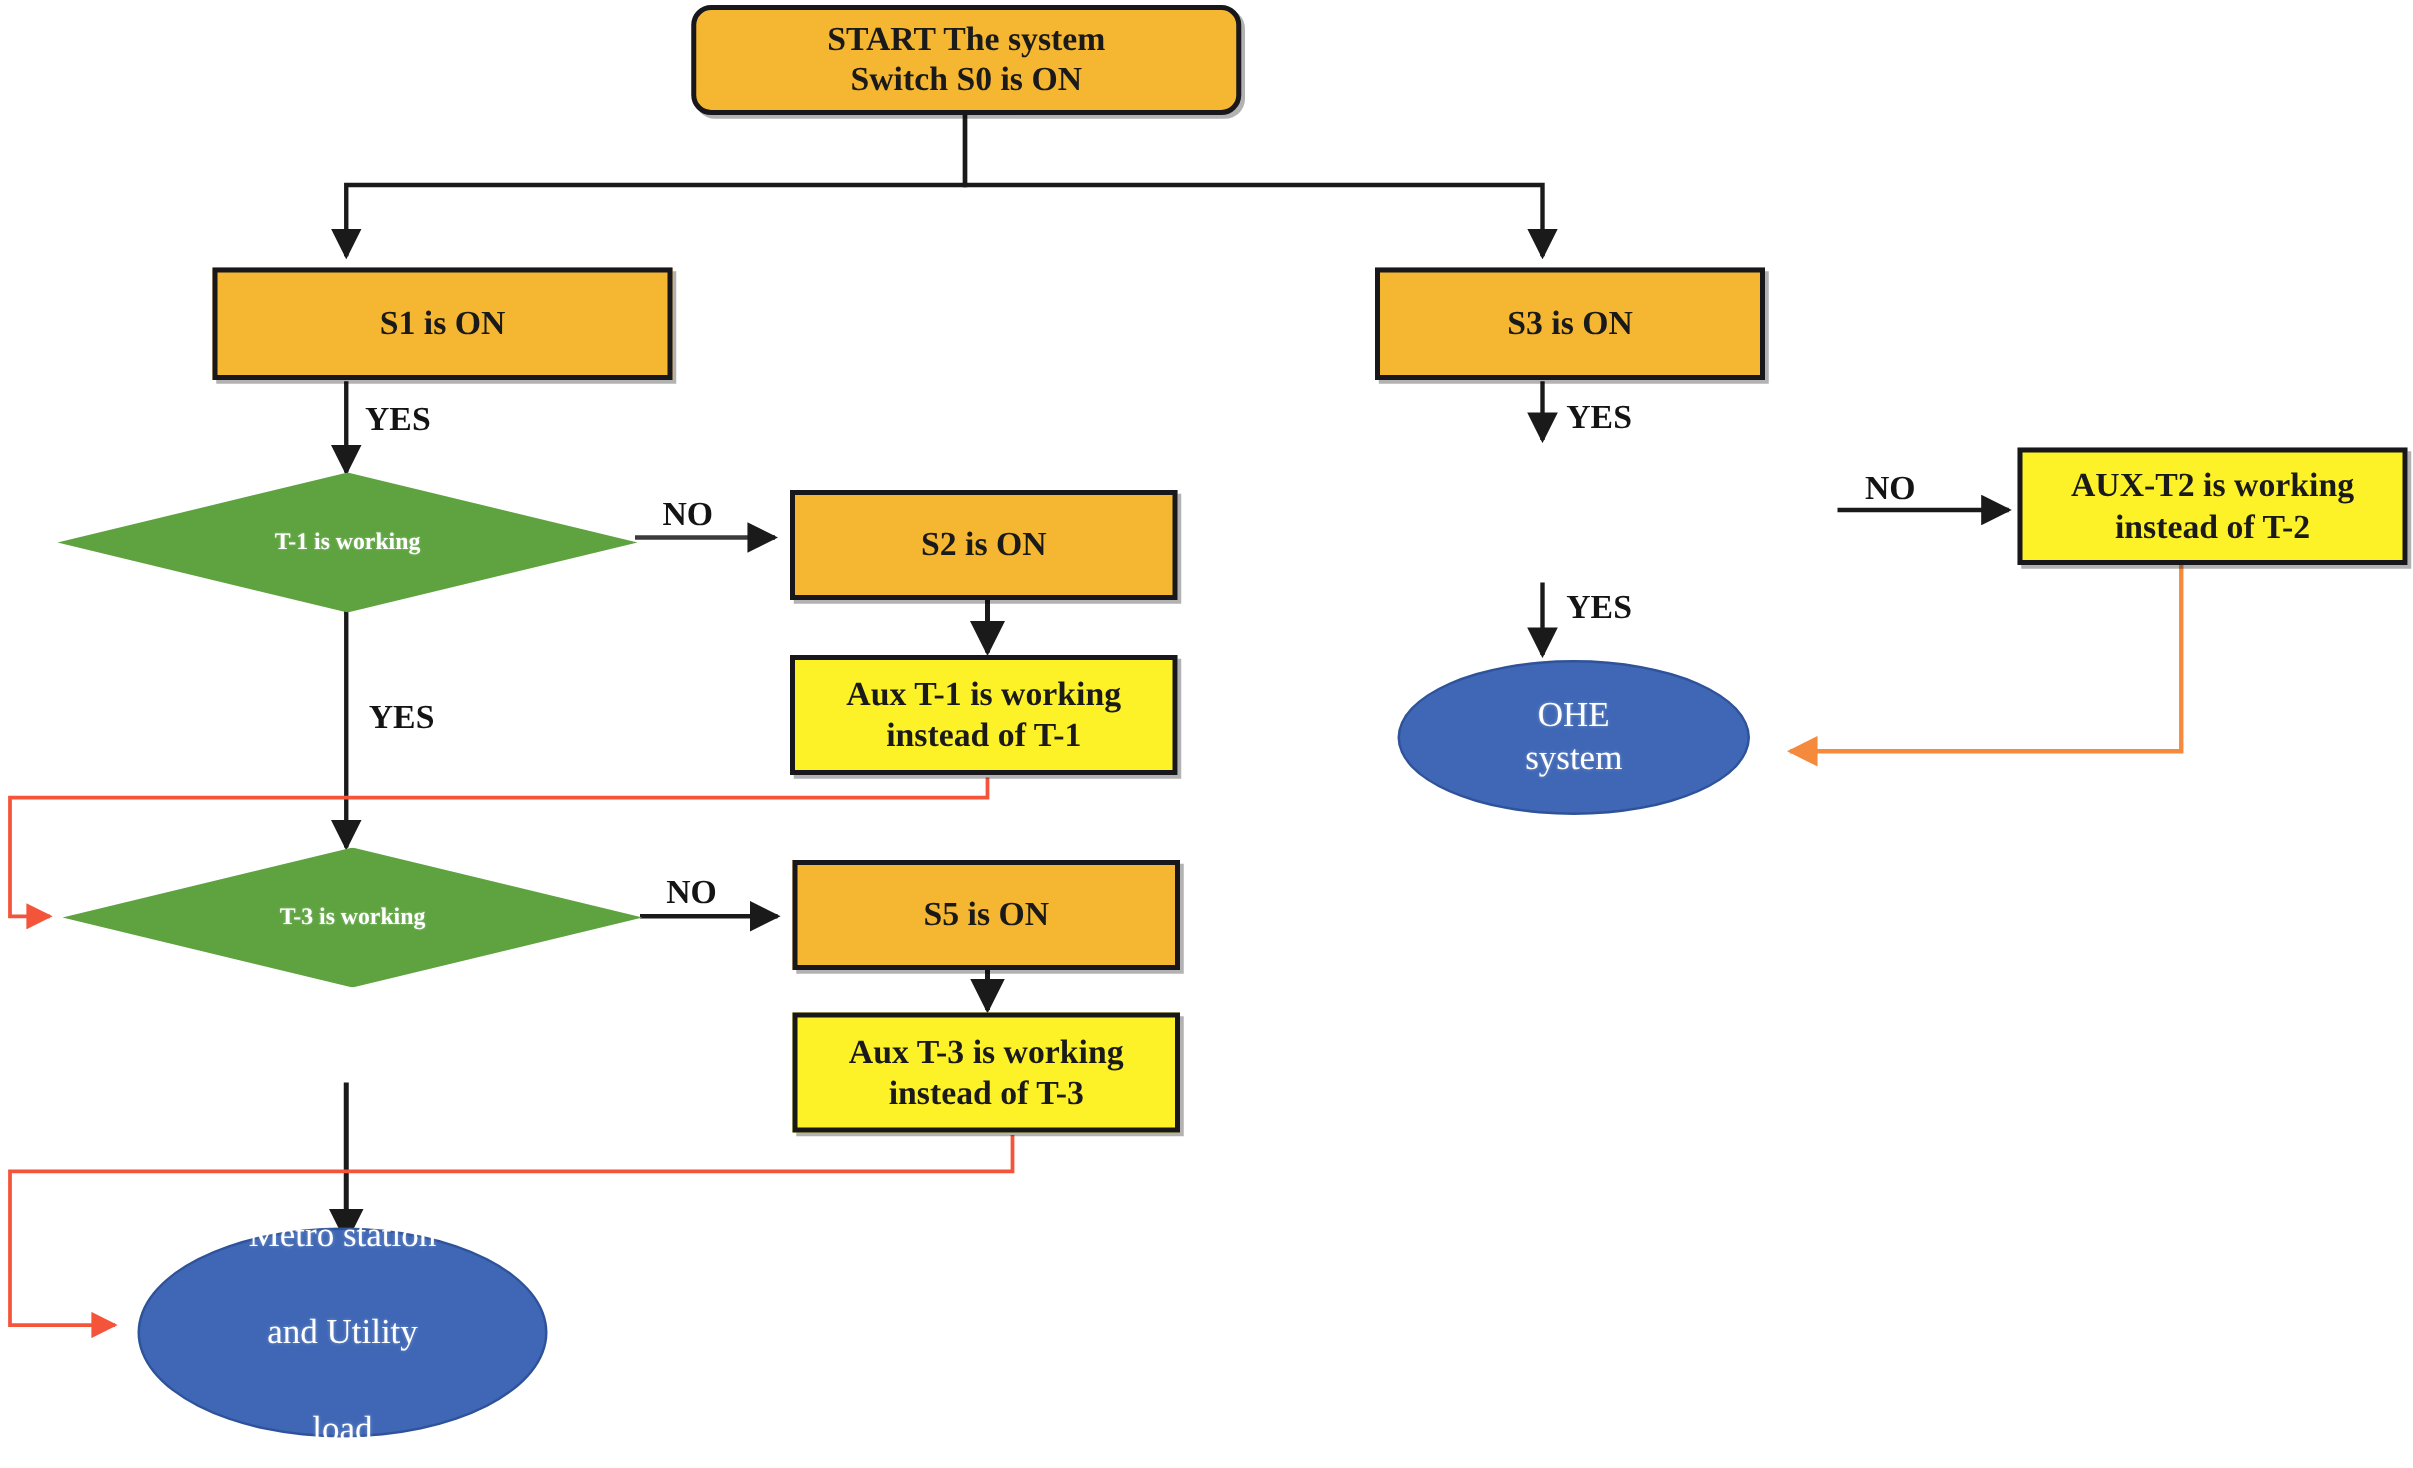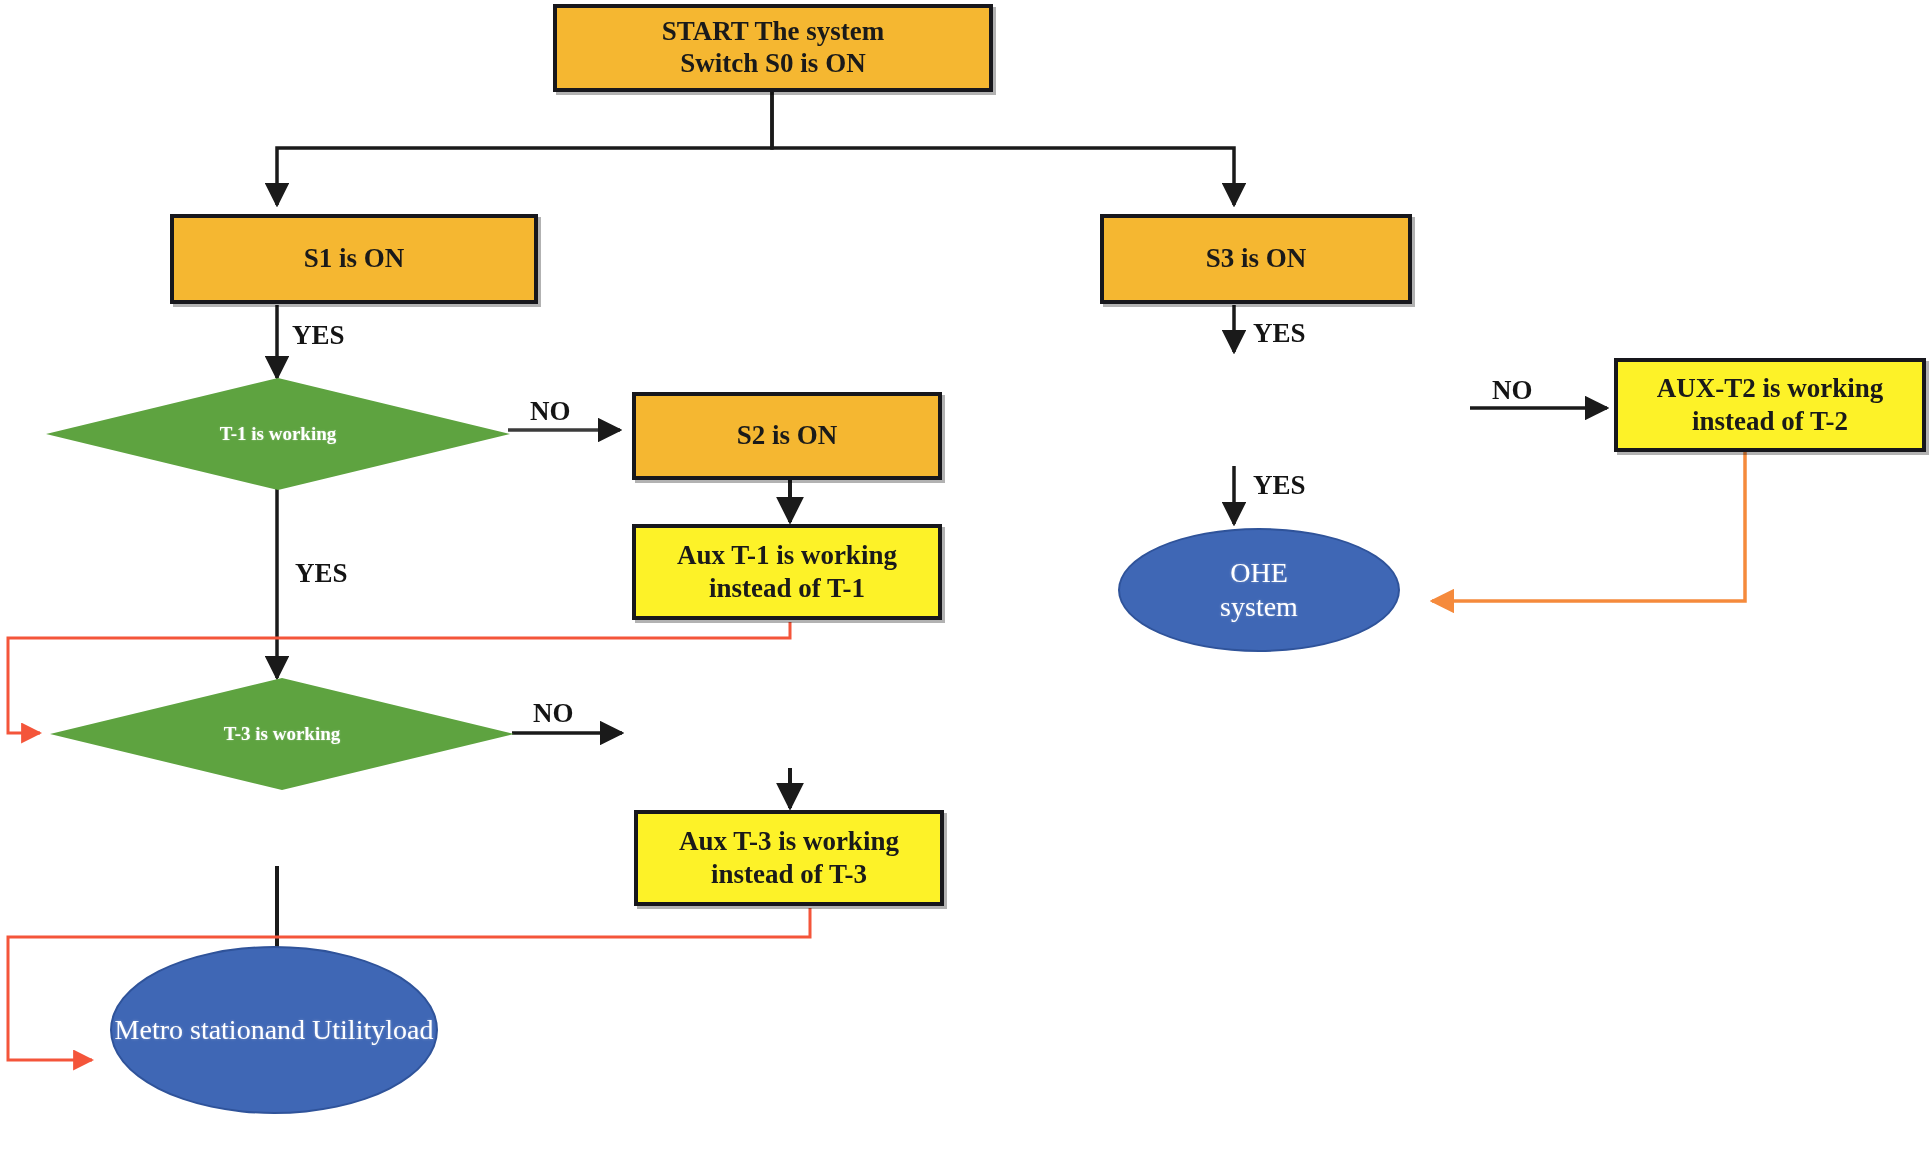--- a/index.html
+++ b/index.html
@@ -129,21 +129,21 @@
 
     <path d="M 1234 305 L 1234 352" stroke="#1a1a1a" stroke-width="3.5" fill="none" marker-end="url(#arrowBlack)"></path>
 
     <path d="M 1470 408 L 1607 408" stroke="#1a1a1a" stroke-width="3.5" fill="none" marker-end="url(#arrowBlack)"></path>
 
     <path d="M 1234 466 L 1234 524" stroke="#1a1a1a" stroke-width="3.5" fill="none" marker-end="url(#arrowBlack)"></path>
 
     <path d="M 1745 452 L 1745 601 L 1432 601" stroke="#f58a3c" stroke-width="3.5" fill="none" marker-end="url(#arrowOrange)"></path>
   </svg>
 
-  <div class="node proc" style="left:553px; top:4px; width:440px; height:88px; flex-direction:column;">
+  <div class="node proc" style="left:553px; top:4px; width:440px; height:88px; flex-direction:column;border-radius:16px;">
     <span>START The system</span>
     <span>Switch S0 is ON</span>
   </div>
 
   <div class="node proc" style="left:122px; top:214px; width:368px; height:90px;margin-left:48px;">
     <span>S1 is ON</span>
   </div>
 
   <div class="node proc" style="left:1100px; top:214px; width:312px; height:90px;">
     <span>S3 is ON</span>
@@ -162,37 +162,40 @@
 
   <div class="node proc" style="left:632px; top:392px; width:310px; height:88px;">
     <span>S2 is ON</span>
   </div>
 
   <div class="node aux" style="left:632px; top:524px; width:310px; height:96px; flex-direction:column;">
     <span>Aux T-1 is working</span>
     <span>instead of T-1</span>
   </div>
 
+  <div class="node proc" style="left:634px; top:688px; width:310px; height:88px;">
+    <span>S5 is ON</span>
+  </div>
 
   <div class="node aux" style="left:634px; top:810px; width:310px; height:96px; flex-direction:column;">
     <span>Aux T-3 is working</span>
     <span>instead of T-3</span>
   </div>
 
   <div class="node aux" style="left:1614px; top:358px; width:312px; height:94px; flex-direction:column;">
     <span>AUX-T2 is working</span>
     <span>instead of T-2</span>
   </div>
 
   <div class="node term" style="left:1118px; top:528px; width:282px; height:124px; flex-direction:column;">
     <span>OHE</span>
     <span>system</span>
   </div>
 
-  <div class="node term" style="left:110px; top:946px; width:328px; height:168px; ">
+  <div class="node term" style="left:110px; top:982px; width:328px; height:168px; flex-direction:column;gap:44px;">
     <span>Metro station</span>
     <span>and Utility</span>
     <span>load</span>
   </div>
 
   <div class="edge-label" style="left:292px; top:320px;">YES</div>
   <div class="edge-label" style="left:530px; top:396px;">NO</div>
   <div class="edge-label" style="left:295px; top:558px;">YES</div>
   <div class="edge-label" style="left:533px; top:698px;">NO</div>
   <div class="edge-label" style="left:1253px; top:318px;">YES</div>

